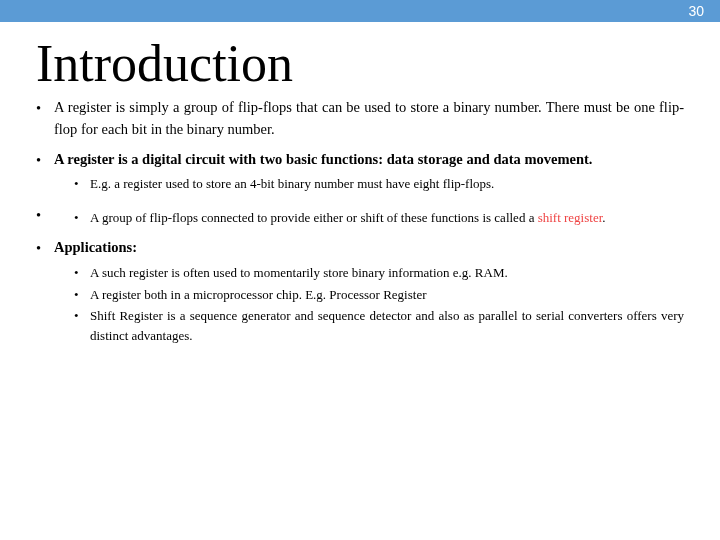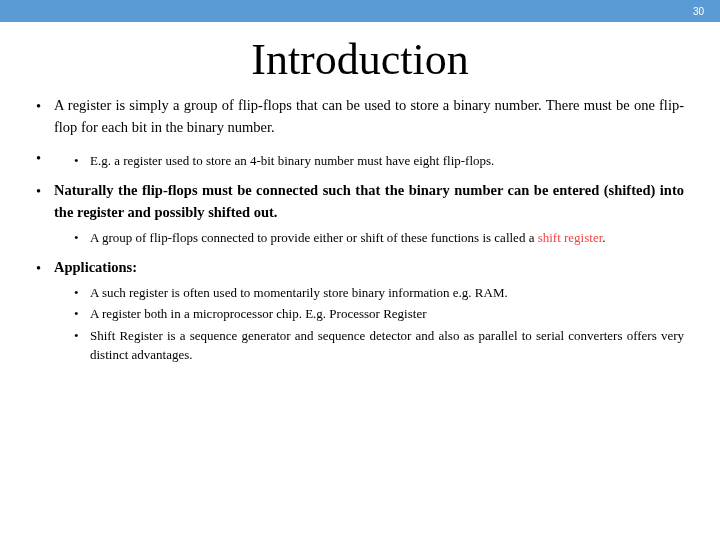--- a/index.html
+++ b/index.html
@@ -22,35 +22,34 @@
       background: #5b9bd5;
       height: 22px;
       display: flex;
       align-items: center;
       justify-content: flex-end;
       padding-right: 16px;
     }
 
     .page-number {
       color: #ffffff;
-      font-size: 10px;
+      font-size: 14px;
       font-family: Arial, sans-serif;
     }
 
     .content {
       padding: 12px 36px 16px 36px;
     }
 
     .title {
-      font-size: 44px;
+      font-size: 52px;
       font-weight: normal;
       color: #000000;
-      margin-bottom: 10px;
+      margin-bottom: 4px;
       font-family: 'Times New Roman', Times, serif;
-      text-align: center;
     }
 
     .bullet-list {
       list-style: none;
       padding: 0;
     }
 
     .bullet-list > li {
       margin-bottom: 8px;
       font-size: 14.5px;
@@ -116,33 +115,33 @@
   <ul class="bullet-list">
 
     <li>
       <span class="bullet-dot">•</span>
       <span class="bullet-text">A register is simply a group of flip-flops that can be used to store a binary number. There must be one flip-flop for each bit in the binary number.</span>
     </li>
 
     <li>
       <span class="bullet-dot">•</span>
       <span class="bullet-text">
+        <span class="highlight-bold">A register is a digital circuit with two basic functions: data storage and data movement.</span>
         <ul class="sub-bullet-list">
           <li>
             <span class="sub-dot">•</span>
             <span class="sub-text">E.g. a register used to store an 4-bit binary number must have eight flip-flops.</span>
           </li>
         </ul>
       </span>
     </li>
 
     <li>
       <span class="bullet-dot">•</span>
       <span class="bullet-text">
-        <span class="highlight-bold">Naturally the flip-flops must be connected such that the binary number can be entered (shifted) into the register and possibly shifted out.</span>
         <ul class="sub-bullet-list">
           <li>
             <span class="sub-dot">•</span>
             <span class="sub-text">
               <span>A group of flip-flops connected to provide either or shift of these functions is called a </span><span class="link-blue">shift register</span><span>.</span>
             </span>
           </li>
         </ul>
       </span>
     </li>

